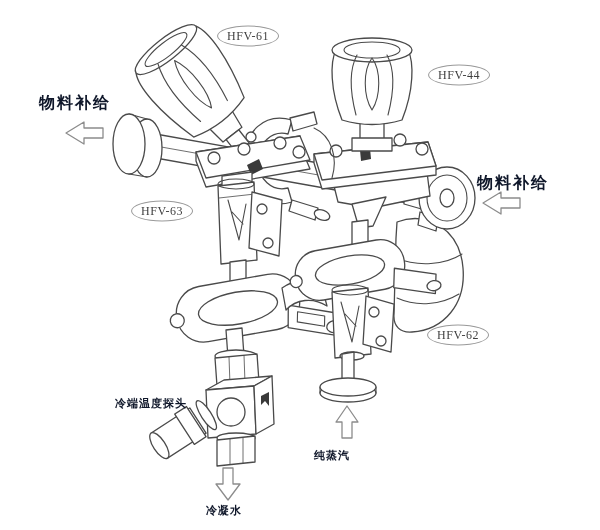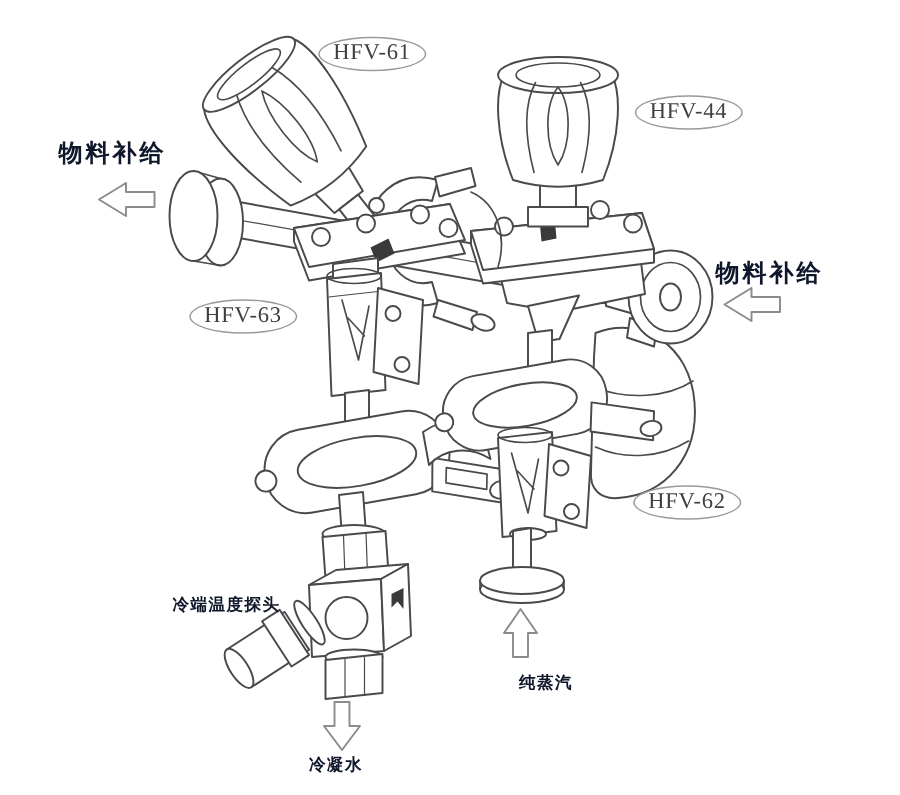--- a/index.html
+++ b/index.html
@@ -5,21 +5,21 @@
   html,body{margin:0;padding:0;background:#fff;}
   .stage{position:relative;width:600px;height:530px;background:#ffffff;overflow:hidden;
          font-family:"Liberation Sans",sans-serif;}
   .stage svg{position:absolute;left:0;top:0;}
   .s{fill:#ffffff;stroke:#4a4a4a;stroke-width:1.3;stroke-linejoin:round;stroke-linecap:round;}
   .o{fill:none;stroke:#4a4a4a;stroke-width:1.1;stroke-linejoin:round;stroke-linecap:round;}
   .t{fill:none;stroke:#4a4a4a;stroke-width:0.8;}
   .d{fill:#3a3a3a;stroke:none;}
   .ar{fill:#ffffff;stroke:#8c8c8c;stroke-width:1.3;stroke-linejoin:round;}
   .tag{position:absolute;transform:translate(-50%,-50%);border:1px solid #9a9a9a;border-radius:50%;
-       padding:2px 9px;font-family:"Liberation Serif",serif;font-size:15px;color:#3f3f3f;
+       padding:2px 9px;font-family:"Liberation Serif",serif;font-size:12px;color:#3f3f3f;
        letter-spacing:0.5px;background:rgba(255,255,255,0.0);white-space:nowrap;}
   .cjk{position:absolute;transform:translate(-50%,-50%);font-weight:bold;font-size:16px;
        color:#0f172a;letter-spacing:2px;white-space:nowrap;}
   .cjk.small{font-size:11px;letter-spacing:1px;}
 </style>
 </head>
 <body>
 
 <div class="stage">
 
@@ -190,15 +190,15 @@
 
   <div class="tag" style="left:248px;top:36px">HFV-61</div>
   <div class="tag" style="left:459px;top:75px">HFV-44</div>
   <div class="tag" style="left:162px;top:211px">HFV-63</div>
   <div class="tag" style="left:458px;top:335px">HFV-62</div>
 
   <div class="cjk" style="left:75px;top:103px">物料补给</div>
   <div class="cjk" style="left:513px;top:183px">物料补给</div>
   <div class="cjk small" style="left:151px;top:403px">冷端温度探头</div>
   <div class="cjk small" style="left:224px;top:510px">冷凝水</div>
-  <div class="cjk small" style="left:364px;top:455px">纯蒸汽</div>
+  <div class="cjk small" style="left:332px;top:455px">纯蒸汽</div>
 
 </div>
 
 </body></html>

